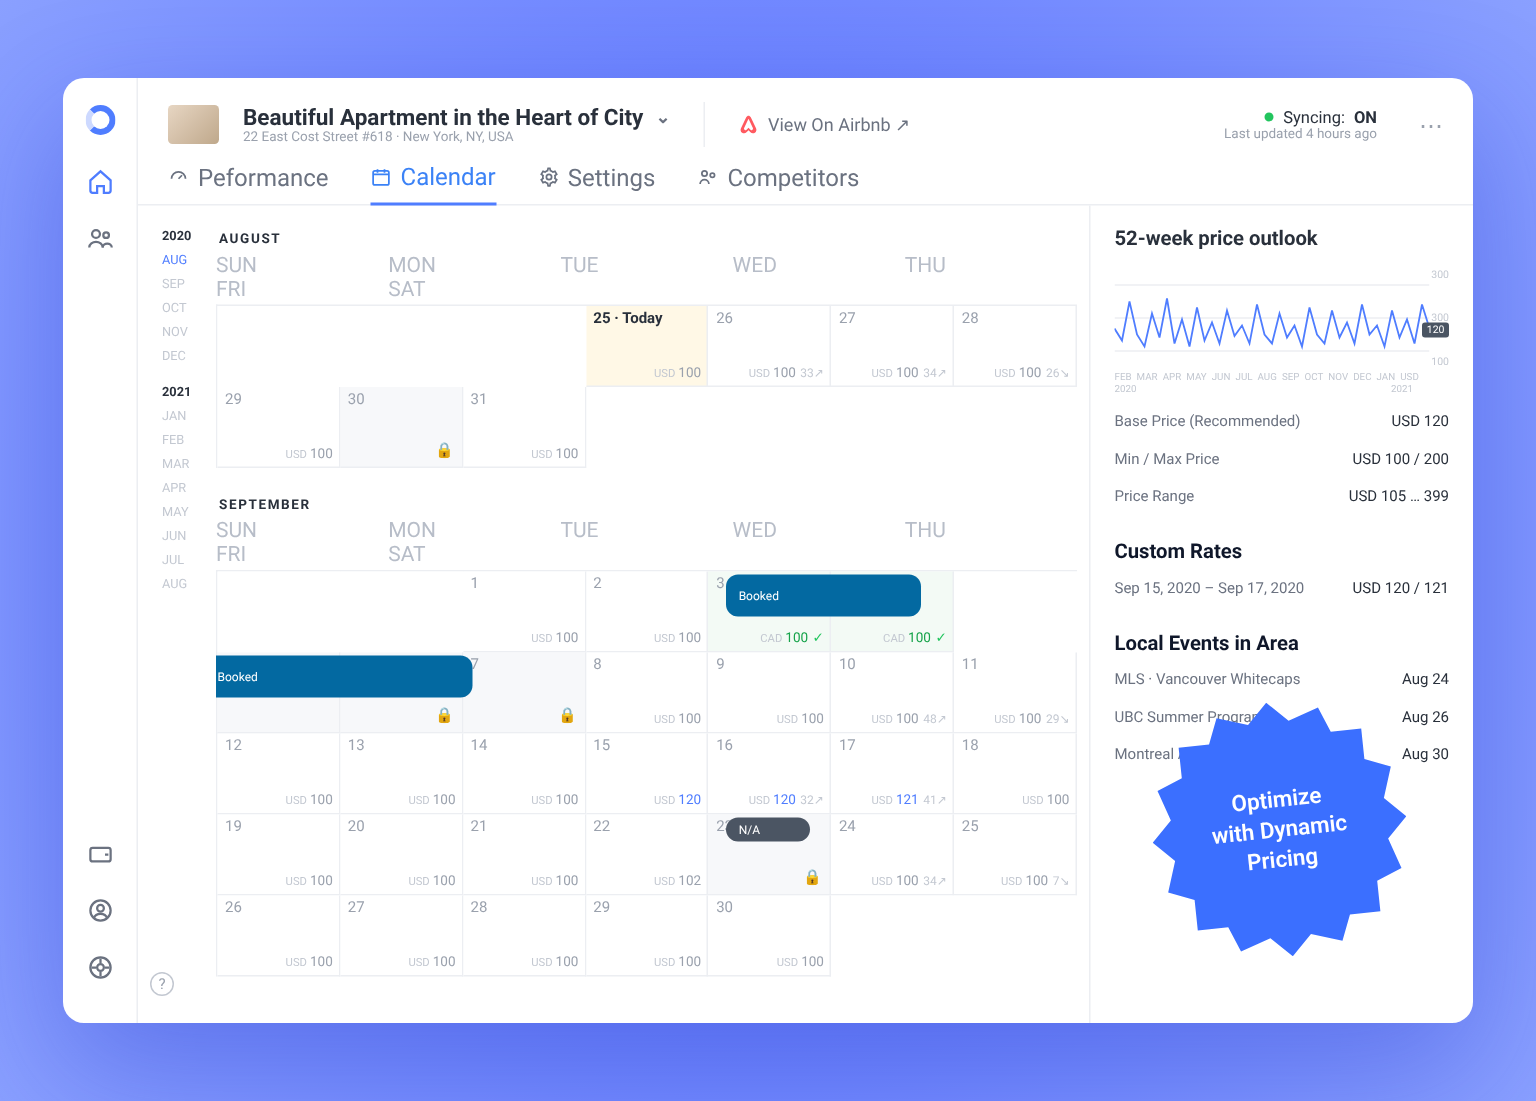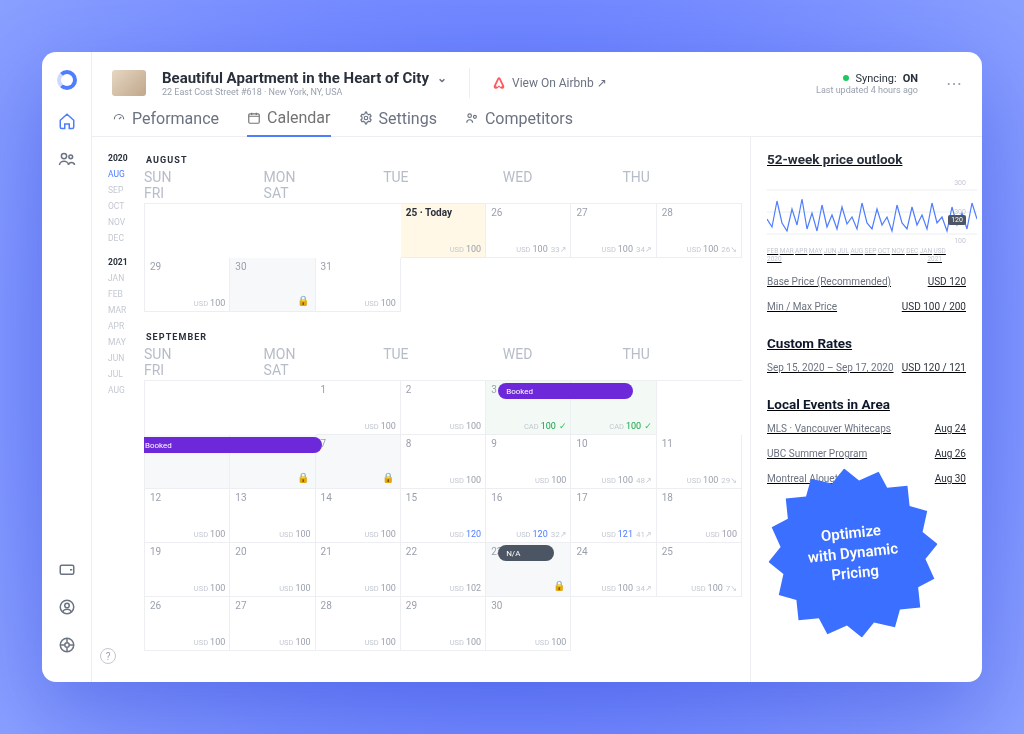--- a/index.html
+++ b/index.html
@@ -55,21 +55,21 @@
   .sync-line { font-size:11px; color:#29303b; display:flex; align-items:center; gap:6px; justify-content:flex-end;}
   .sync-dot { width:6px;height:6px;border-radius:50%;background:#22c55e;}
   .updated { font-size:9px; color:#9aa1ad; }
   .dots { margin-left:12px; color:#9aa1ad; cursor:pointer; }
 
   .tabs {
     display:flex; gap:28px; padding:10px 20px 0 20px; border-bottom:1px solid #eceef2;
     font-size:16px; color:#6b7280;
   }
   .tab { display:flex; align-items:center; gap:6px; padding-bottom:8px; cursor:pointer; }
-  .tab.active { color:#737373; border-bottom:2px solid #4f7dff; margin-bottom:-1px;}
+  .tab.active { color:#3b82f6; border-bottom:2px solid #4f7dff; margin-bottom:-1px;}
   .tab-icon { width:14px; height:14px; display:inline-flex; align-items:center; justify-content:center; }
 
   .body { flex:1; display:flex; min-height:0; }
   .cal-wrap { flex:1; display:flex; min-width:0; padding:12px 0 0 16px; overflow:hidden;}
   .minimonths { width:36px; display:flex; flex-direction:column; font-size:8.5px; color:#c3c8d1; gap:6px; padding-top:4px;}
   .minimonths .year { font-weight:700; color:#29303b;}
   .minimonths .m { cursor:pointer; }
   .minimonths .sel { color:#4f7dff; }
 
   .calendar { flex:1; min-width:0; padding-right:8px; overflow:hidden;}
@@ -86,31 +86,31 @@
   .cell.today { background:#fff8e6; }
   .cell.today .dn { color:#29303b; font-weight:700;}
   .cell.grey { background:#f7f8fa;}
   .cell.greenbg { background:#f3faf5; }
   .cell.empty { background:#fff; border-right:none; border-bottom:none;}
   .lock { color:#6b7280; position:absolute; bottom:5px; right:5px; font-size:10px;}
   .blueprice { color:#4f7dff; }
   .check { color:#22c55e; font-size:9px; margin-left:3px;}
   .trend { font-size:8px; color:#c3c8d1; margin-left:3px;}
   .booked-pill {
-    position:absolute; height:16px; background:#6d28d9; border-radius:8px;
+    position:absolute; height:28px; background:#0369a1; border-radius:8px;
     color:#fff; font-size:8px; display:flex; align-items:center; padding:0 8px;
     top:2px; z-index:2;
   }
   .na-pill { position:absolute; height:16px; background:#4b5563; border-radius:8px;
     color:#fff; font-size:8px; display:flex; align-items:center; padding:0 8px;
     top:2px; left:12px; width:56px;}
 
   .side {
-    width:232px; border-left:1px solid #eceef2; padding:14px 16px; overflow:hidden;
-    display:flex; flex-direction:column; gap:8px;text-decoration:underline;
+    width:256px; border-left:1px solid #eceef2; padding:14px 16px; overflow:hidden;
+    display:flex; flex-direction:column; gap:8px;
   }
   .side h3 { font-size:13.5px; font-weight:700; color:#29303b;}
   .chart-box { position:relative; height:86px; margin-top:4px;}
   .chart-y { position:absolute; right:0; top:0; font-size:7px; color:#c3c8d1; display:flex; flex-direction:column; justify-content:space-between; height:66px;}
   .chart-badge { position:absolute; right:0; top:36px; background:#4b5563; color:#fff; font-size:7px; padding:1px 3px; border-radius:2px;}
   .chart-x { display:flex; justify-content:space-between; font-size:6.5px; color:#c3c8d1; padding-right:20px; margin-top:2px;}
   .statrow { display:flex; justify-content:space-between; font-size:10px; color:#6b7280; padding:3px 0;}
   .statrow .val { color:#29303b;}
   .section-title { font-size:13.5px; font-weight:700; color:#0f172a; margin-top:12px;}
 
@@ -499,20 +499,24 @@
         </div>
 
         <div class="statrow">
           <span>Base Price (Recommended)</span>
           <span class="val">USD 120</span>
         </div>
         <div class="statrow">
           <span>Min / Max Price</span>
           <span class="val">USD 100 / 200</span>
         </div>
+        <div class="statrow">
+          <span>Price Range</span>
+          <span class="val">USD 105 … 399</span>
+        </div>
 
         <div class="section-title">Custom Rates</div>
         <div class="statrow">
           <span>Sep 15, 2020 – Sep 17, 2020</span>
           <span class="val">USD 120 / 121</span>
         </div>
 
         <div class="section-title">Local Events in Area</div>
         <div class="statrow">
           <span>MLS · Vancouver Whitecaps</span>

